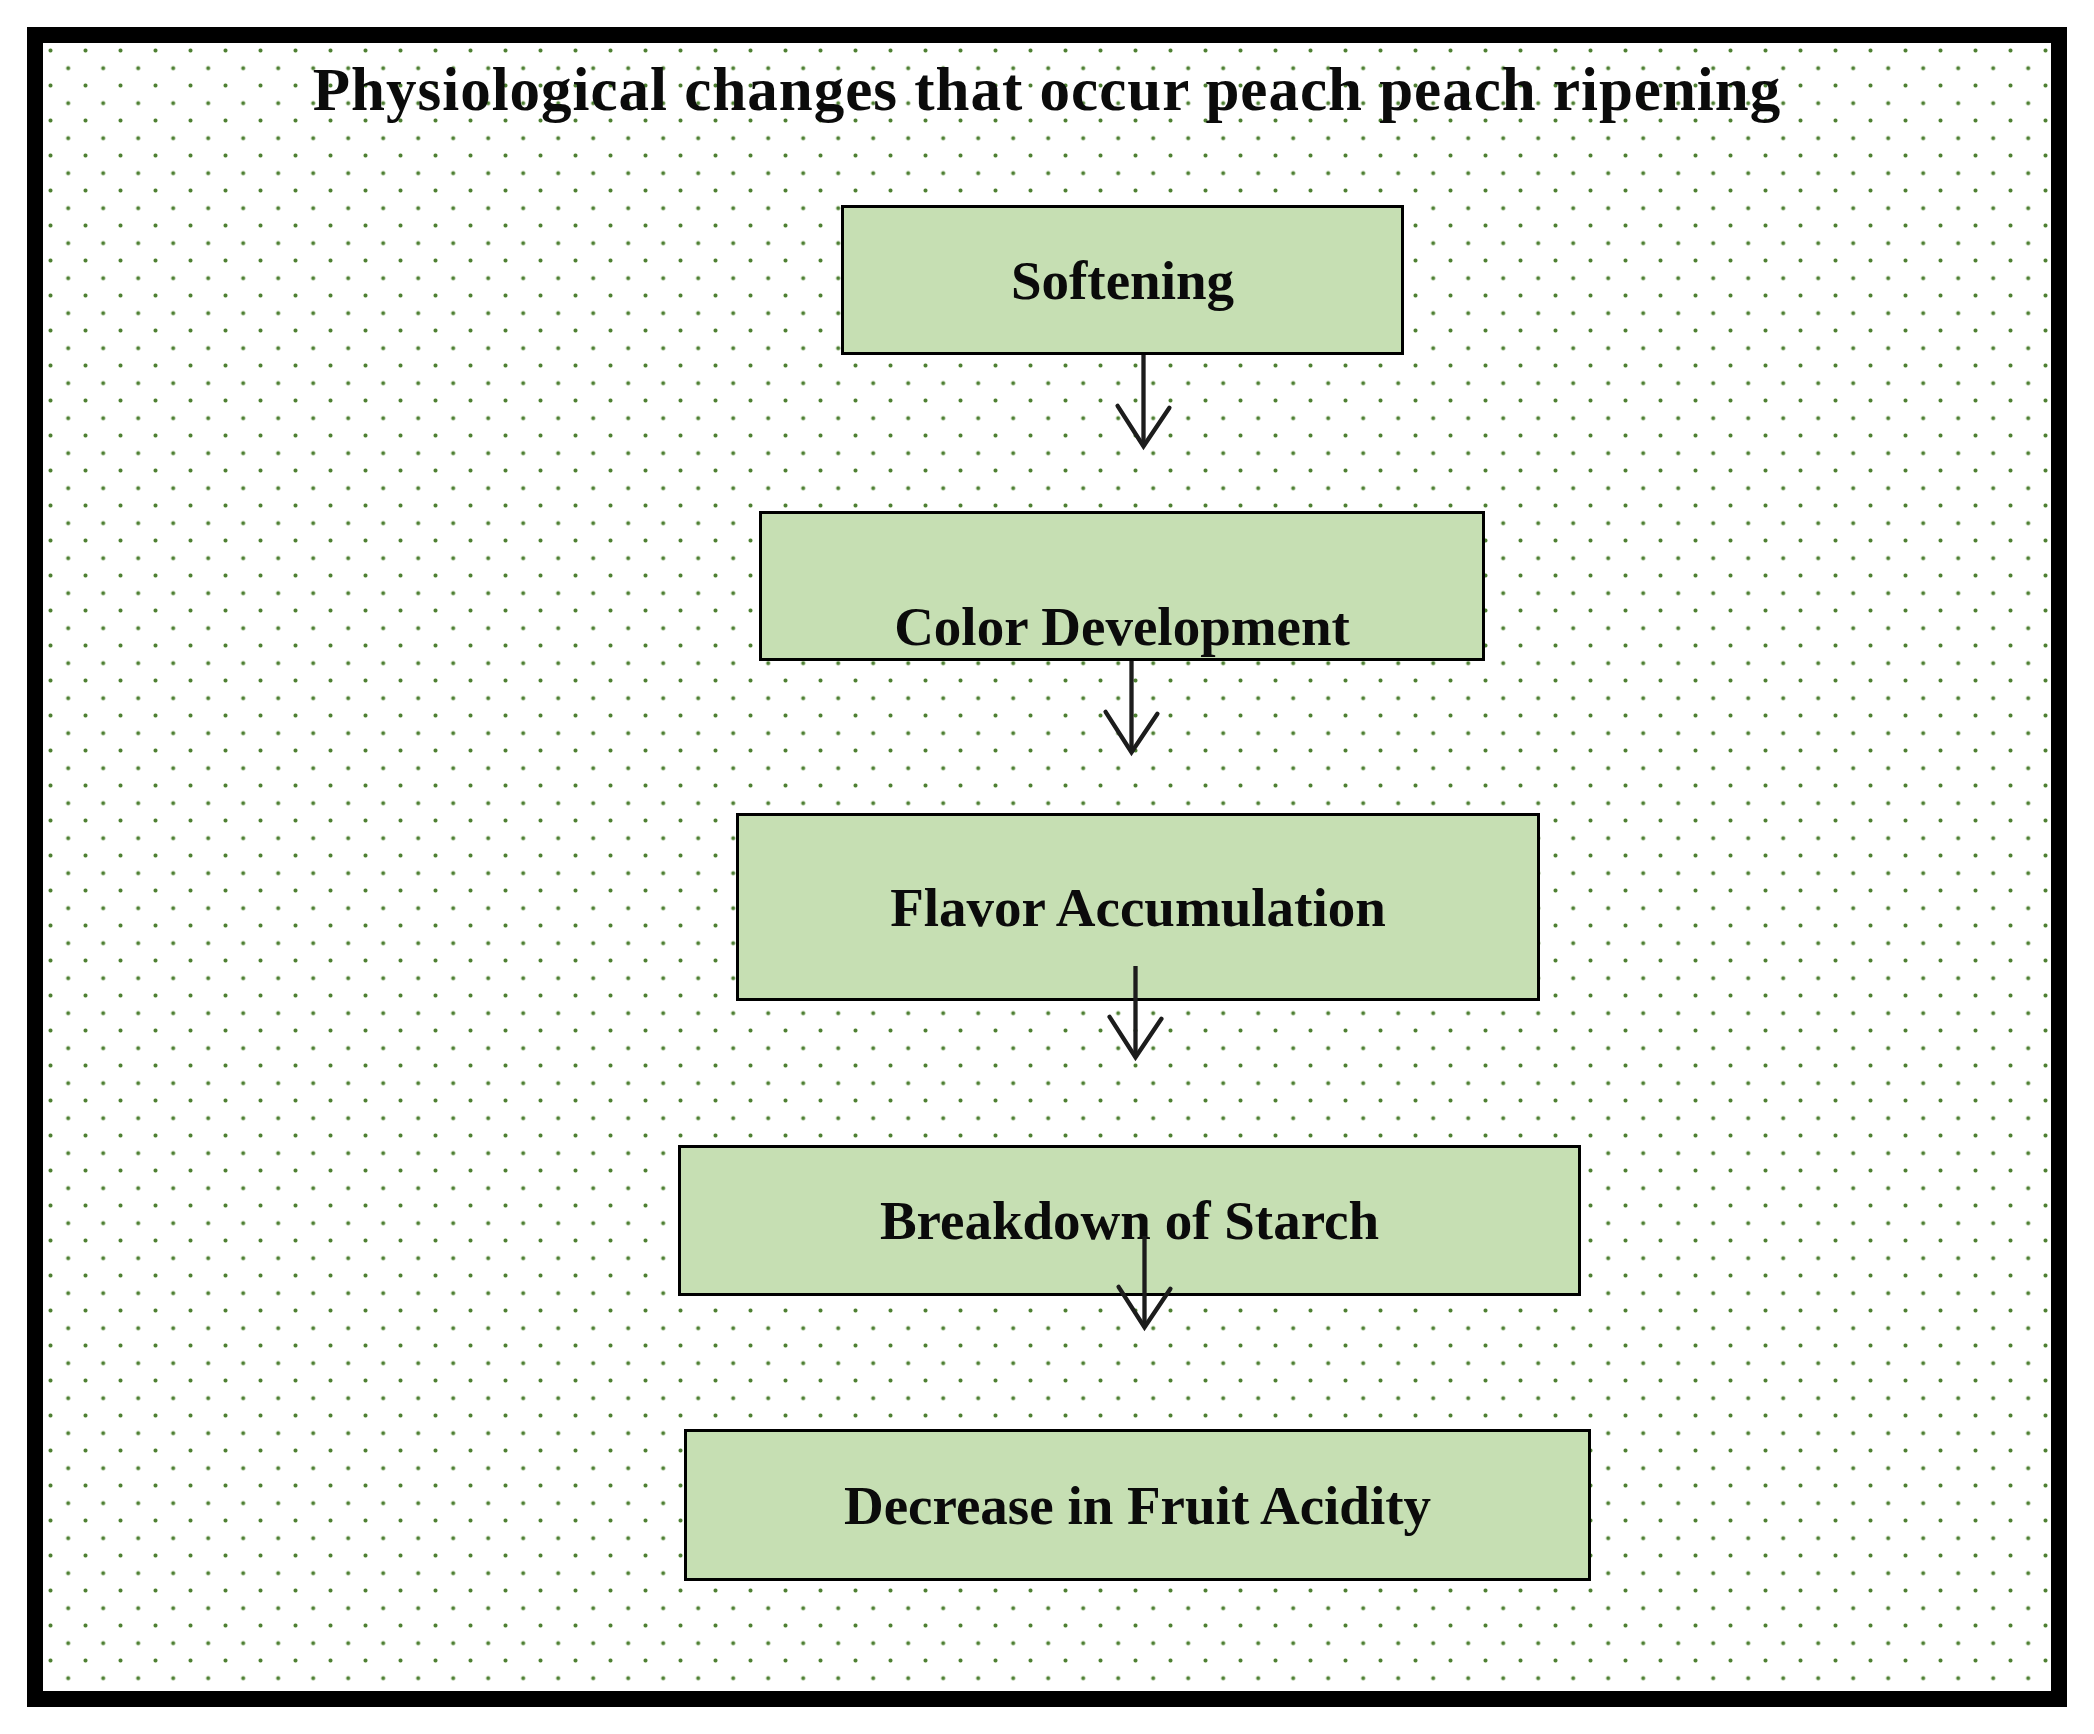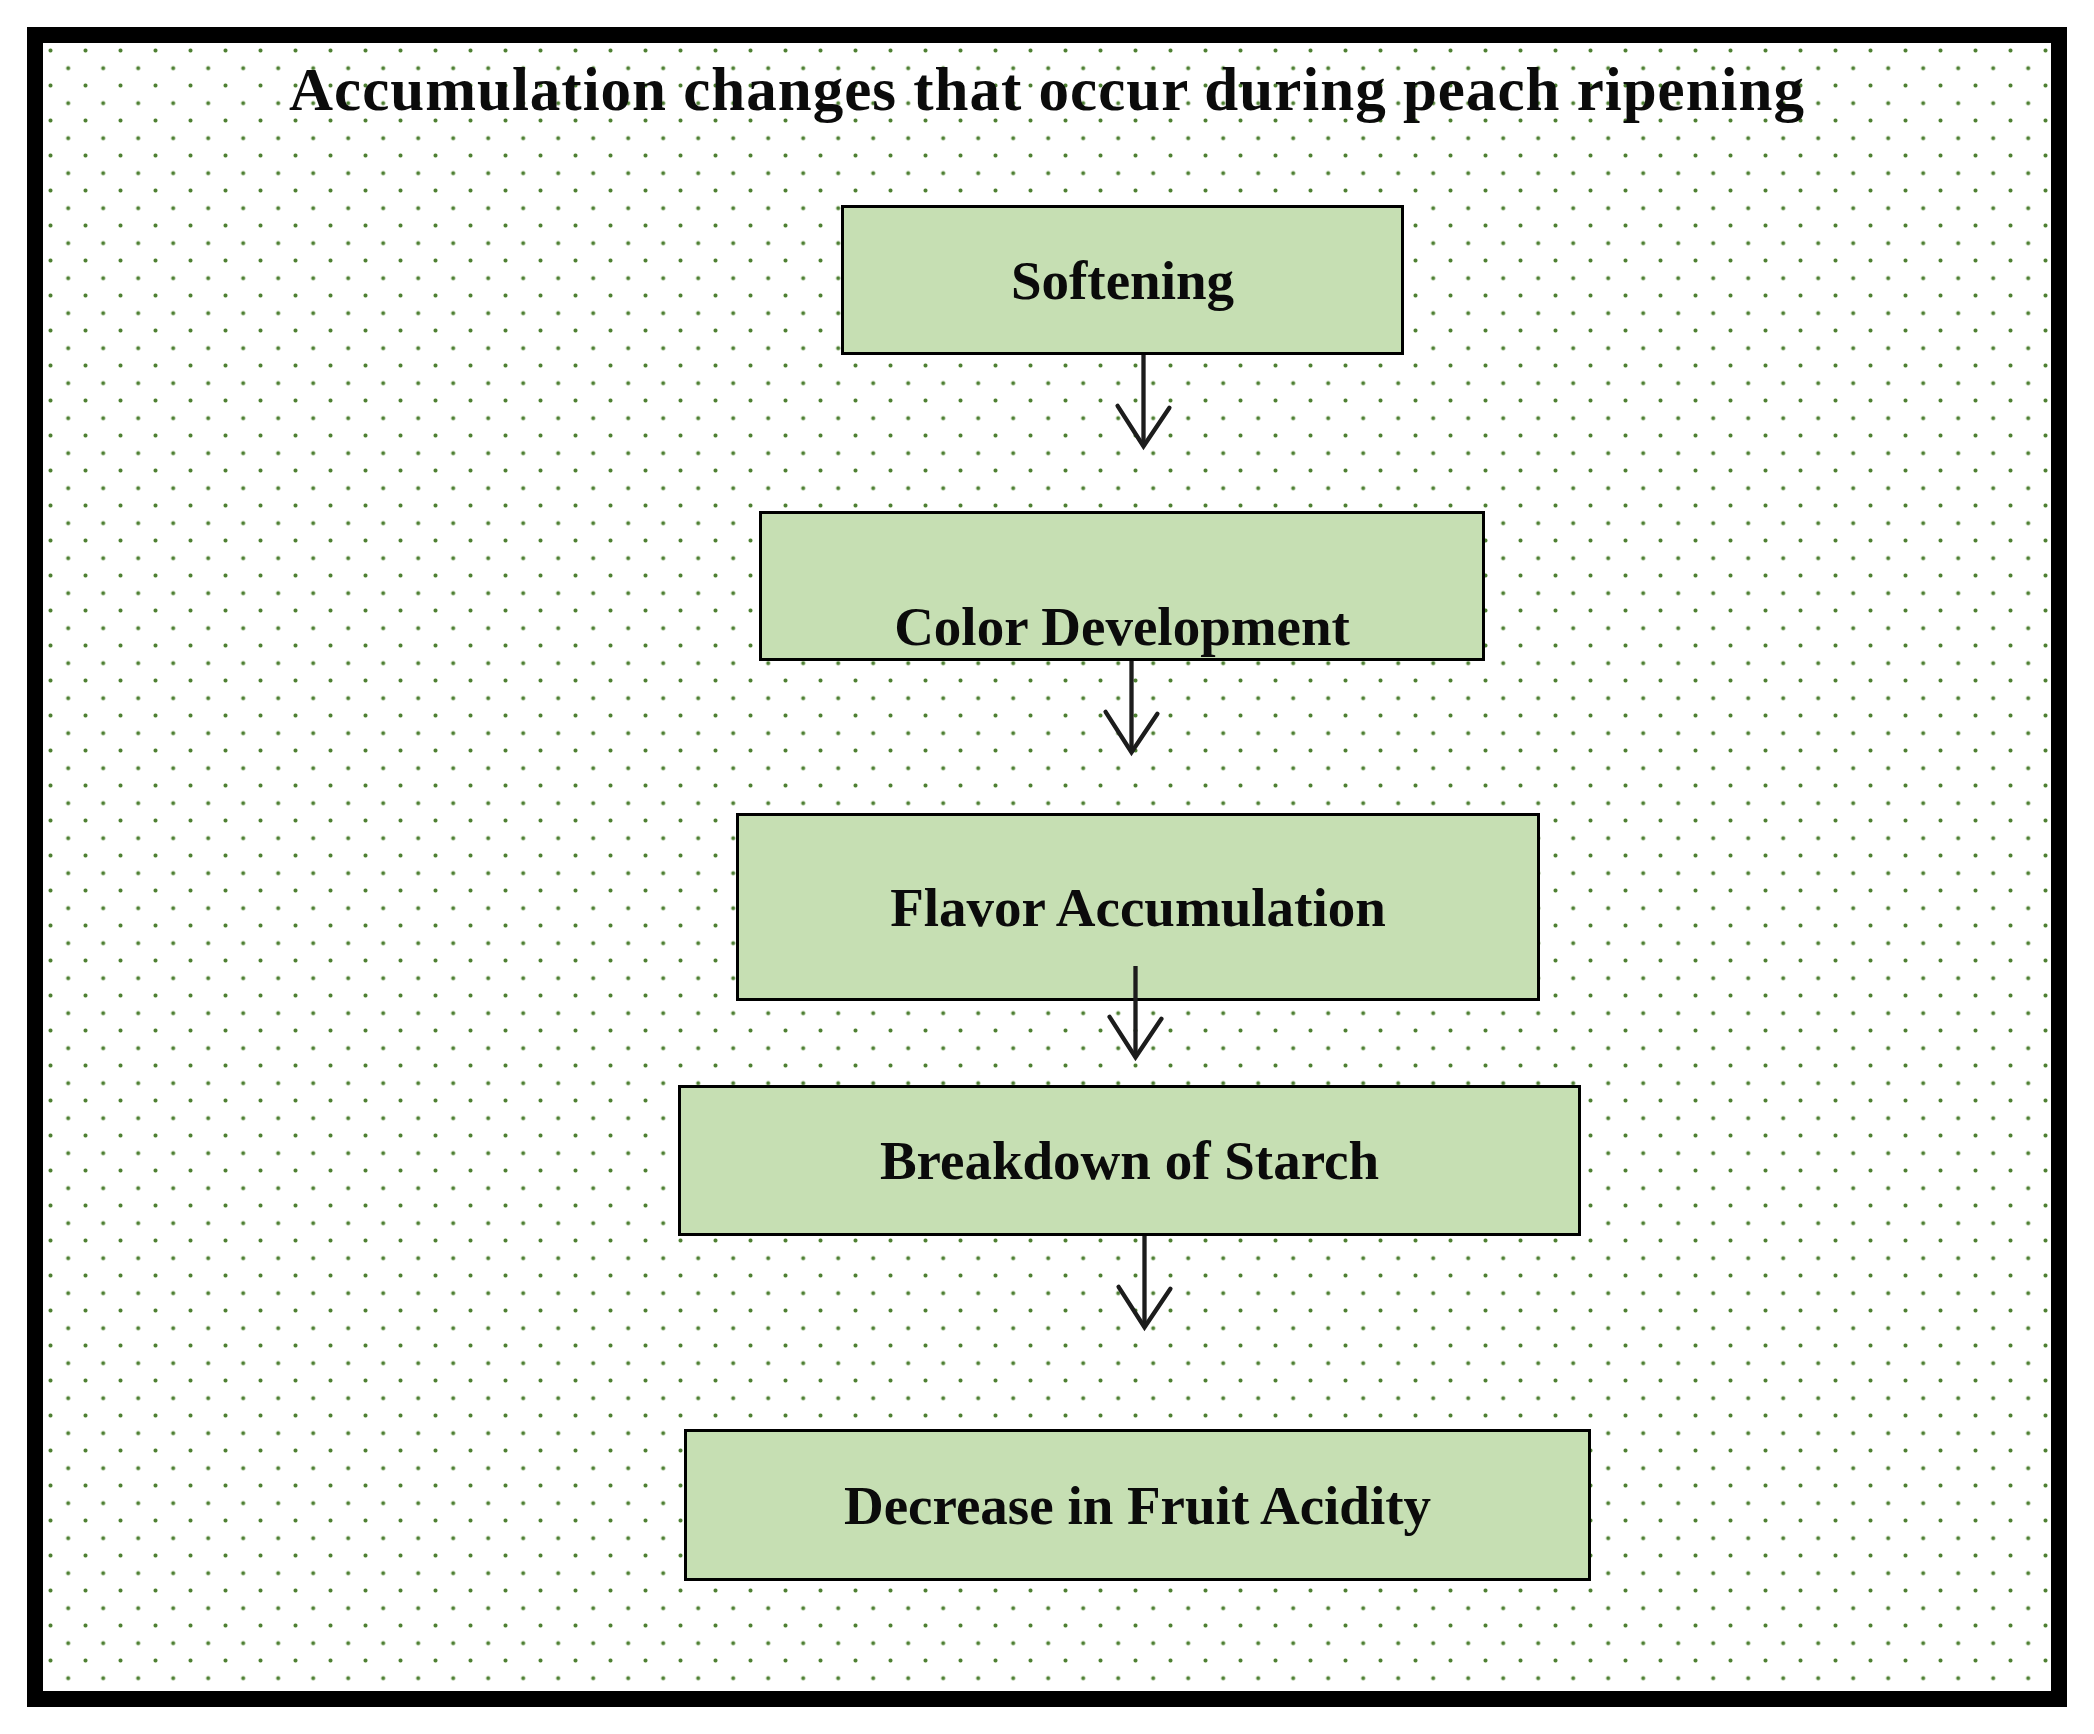--- a/index.html
+++ b/index.html
@@ -51,21 +51,21 @@
     align-items:center;
     justify-content:center;
     text-align:center;
     font-size:55px;
     font-weight:bold;
     color:var(--text);
   }
   .box1{left:798px; top:162px; width:563px; height:150px;}
   .box2{left:716px; top:468px; width:726px; height:150px;align-items:flex-end;}
   .box3{left:693px; top:770px; width:804px; height:188px;}
-  .box4{left:635px; top:1042px; width:903px; height:151px;}
+  .box4{left:635px; top:1102px; width:903px; height:151px;}
   .box5{left:641px; top:1386px; width:907px; height:152px;}
   .arrow{
     position:absolute;
     width:77px;
     height:96px;
   }
   .arrow line,.arrow polyline{
     stroke:var(--arrow);
     stroke-width:4.5;
     fill:none;
@@ -75,21 +75,21 @@
   .a2{left:1050px; top:618px;}
   .a3{left:1054px; top:923px;}
   .a4{left:1063px; top:1193px;}
 </style>
 </head>
 <body>
 
 <div class="canvas">
   <div class="frame">
 
-    <h1 class="title">Accumulation changes that occur during peach ripening</h1>
+    <h1 class="title">Physiological changes that occur peach peach ripening</h1>
 
     <div class="step box1">
       <span>Softening</span>
     </div>
 
     <svg class="arrow a1" viewBox="0 0 80 100" aria-hidden="true">
       <line x1="40" y1="0" x2="40" y2="94"></line>
       <polyline points="13,53 40,95 67,55"></polyline>
     </svg>
 

